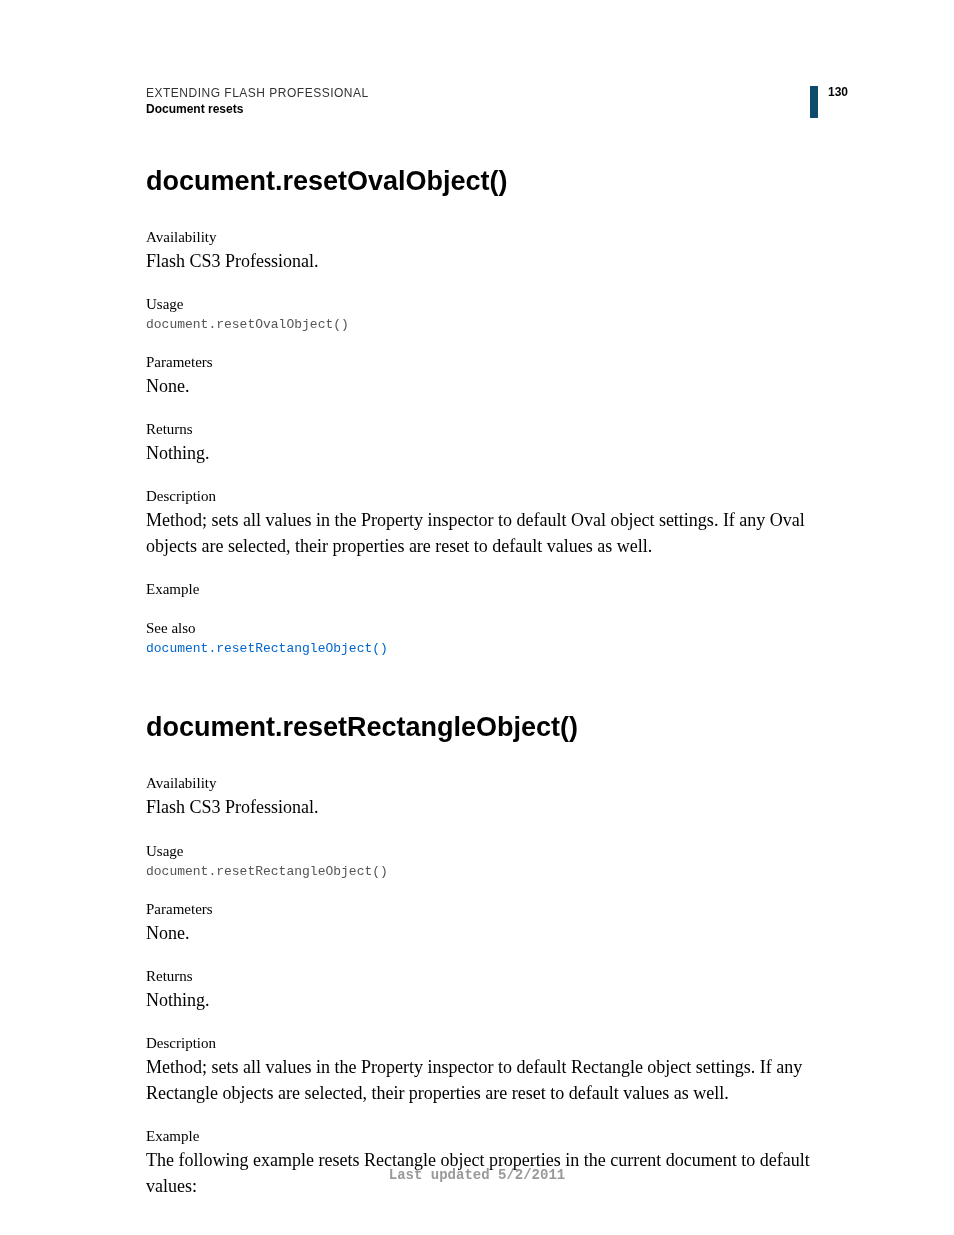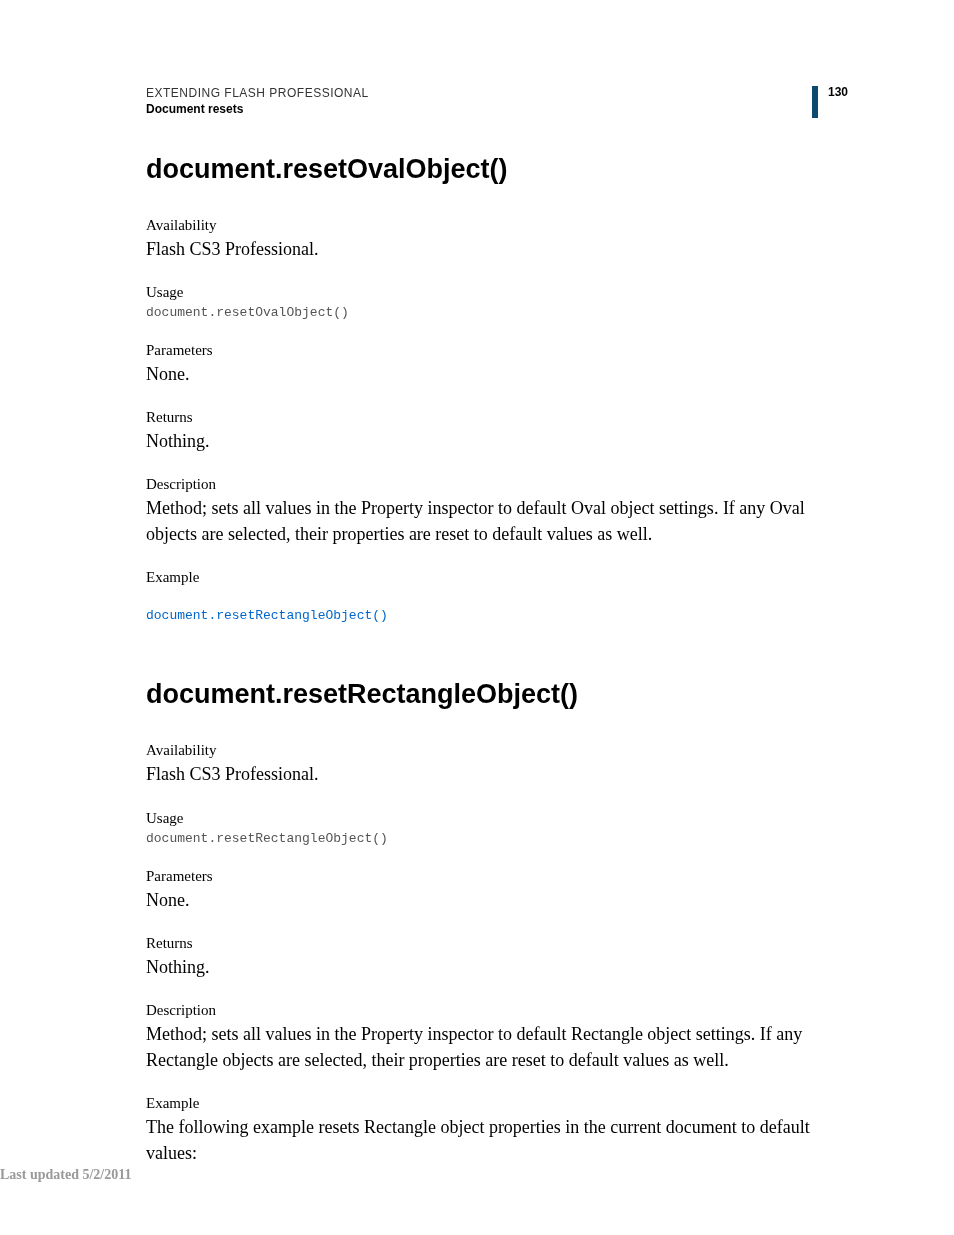--- a/index.html
+++ b/index.html
@@ -11,41 +11,41 @@
       height: 1235px;
       position: relative;
     }
     .page {
       padding: 86px 106px 60px 146px;
     }
     .header {
       display: flex;
       justify-content: space-between;
       align-items: flex-start;
-      margin-bottom: 36px;
+      margin-bottom: 48px;
     }
     .header-left {
       font-family: -apple-system, BlinkMacSystemFont, 'Segoe UI', Arial, sans-serif;
       font-size: 12px;
     }
     .header-title {
       letter-spacing: 0.5px;
       font-weight: 400;
       color: #333;
     }
     .header-subtitle {
       font-weight: 700;
       color: #000;
       margin-top: 2px;
     }
     .page-number {
       font-family: -apple-system, BlinkMacSystemFont, 'Segoe UI', Arial, sans-serif;
       font-size: 12px;
       font-weight: 700;
-      border-left: 6px solid #0c4a6e;
+      border-left: 8px solid #0c4a6e;
       padding-left: 10px;
       padding-bottom: 20px;
       line-height: 1;
     }
     h1 {
       font-family: -apple-system, BlinkMacSystemFont, 'Segoe UI', Arial, sans-serif;
       font-size: 27px;
       font-weight: 700;
       color: #000;
       margin-bottom: 32px;
@@ -79,22 +79,22 @@
       margin-top: 4px;
     }
     .entry {
       margin-bottom: 56px;
     }
     .footer {
       position: absolute;
       bottom: 52px;
       left: 0;
       right: 0;
-      text-align: left;
-      font-family: Liberation Serif, serif;
+      text-align: center;
+      font-family: Liberation Mono, monospace;
       font-size: 14px;
       font-weight: 700;
       color: #999;
     }
   </style>
 </head>
 <body>
 
 <div class="page">
 
@@ -132,20 +132,21 @@
     <div class="section">
       <div class="section-label">Description</div>
       <div class="section-body">Method; sets all values in the Property inspector to default Oval object settings. If any Oval objects are selected, their properties are reset to default values as well.</div>
     </div>
 
     <div class="section">
       <div class="section-label">Example</div>
     </div>
 
     <div class="section">
+      <div class="section-label">See also</div>
       <div class="link">document.resetRectangleObject()</div>
     </div>
   </div>
 
   <div class="entry">
     <h1>document.resetRectangleObject()</h1>
 
     <div class="section">
       <div class="section-label">Availability</div>
       <div class="section-body">Flash CS3 Professional.</div>

